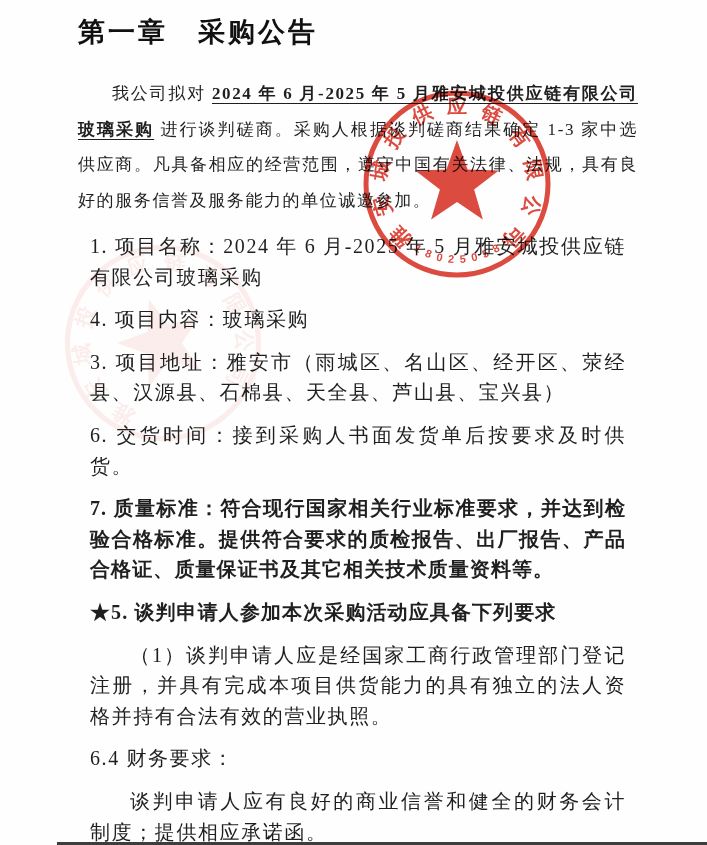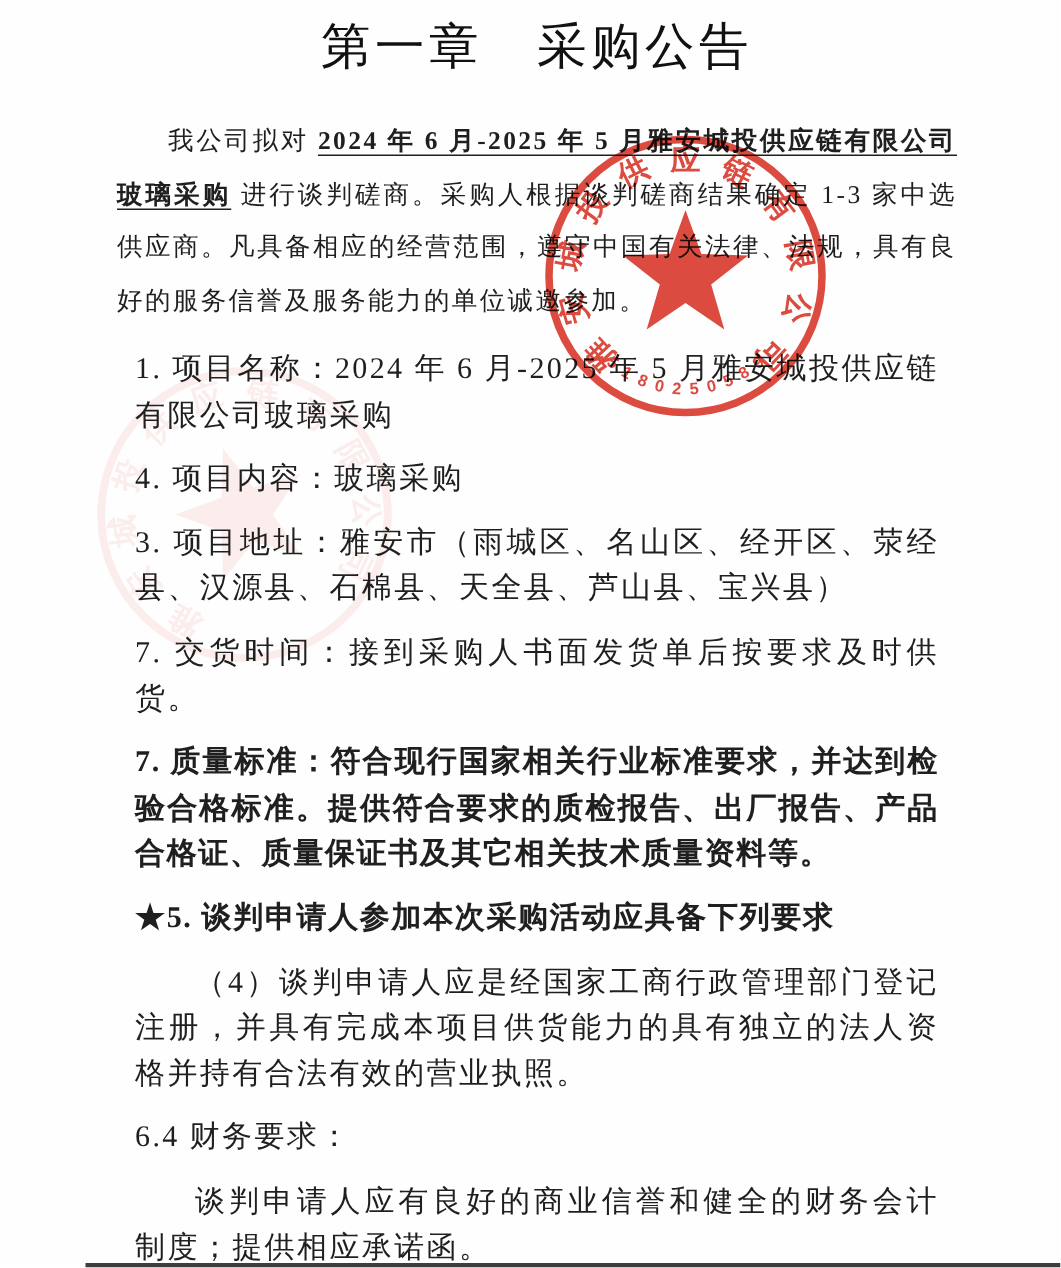--- a/index.html
+++ b/index.html
@@ -6,22 +6,22 @@
   body{
     width:707px;height:845px;overflow:hidden;position:relative;
     font-family:"Liberation Serif","DejaVu Serif",serif;
     color:#1f1f1f;
   }
   .page{
     position:relative;width:707px;height:845px;background:#fefefe;
     box-sizing:border-box;padding:12px 69px 0 78px;
   }
   h1.doc-title{
-    margin:0;padding:0;text-align:center;
-    font-size:33px;font-weight:400;letter-spacing:3px;color:#111;
+    margin:0;padding:0;
+    font-size:27px;font-weight:700;letter-spacing:3px;color:#111;
     line-height:40px;
   }
   p.intro{
     margin:24px 0 0 0;
     font-size:17px;line-height:35.5px;letter-spacing:1.6px;
     text-align:justify;text-indent:2em;
   }
   .bu{font-weight:700;text-decoration:underline;text-underline-offset:4px;}
   .list{margin-top:13px;}
   .list p.ln{
@@ -60,24 +60,24 @@
 
   <div class="content">
     <h1 class="doc-title">第一章　采购公告</h1>
 
     <p class="intro"><span>我公司拟对 </span><span class="bu">2024 年 6 月-2025 年 5 月雅安城投供应链有限公司玻璃采购</span><span> 进行谈判磋商。采购人根据谈判磋商结果确定 1-3 家中选供应商。凡具备相应的经营范围，遵守中国有关法律、法规，具有良好的服务信誉及服务能力的单位诚邀参加。</span></p>
 
     <div class="list">
       <p class="ln">1. 项目名称：2024 年 6 月-2025 年 5 月雅安城投供应链有限公司玻璃采购</p>
       <p class="ln">4. 项目内容：玻璃采购</p>
       <p class="ln">3. 项目地址：雅安市（雨城区、名山区、经开区、荥经县、汉源县、石棉县、天全县、芦山县、宝兴县）</p>
-      <p class="ln">7. 交货时间：接到采购人书面发货单后按要求及时供货。</p>
+      <p class="ln">6. 交货时间：接到采购人书面发货单后按要求及时供货。</p>
       <p class="ln bold">7. 质量标准：符合现行国家相关行业标准要求，并达到检验合格标准。提供符合要求的质检报告、出厂报告、产品合格证、质量保证书及其它相关技术质量资料等。</p>
       <p class="ln bold">★5. 谈判申请人参加本次采购活动应具备下列要求</p>
-      <p class="ln indent">（4）谈判申请人应是经国家工商行政管理部门登记注册，并具有完成本项目供货能力的具有独立的法人资格并持有合法有效的营业执照。</p>
+      <p class="ln indent">（1）谈判申请人应是经国家工商行政管理部门登记注册，并具有完成本项目供货能力的具有独立的法人资格并持有合法有效的营业执照。</p>
       <p class="ln">6.4 财务要求：</p>
       <p class="ln indent">谈判申请人应有良好的商业信誉和健全的财务会计制度；提供相应承诺函。</p>
     </div>
   </div>
 
   <svg class="seal" viewBox="-100 -100 200 200" xmlns="http://www.w3.org/2000/svg">
     <circle cx="0" cy="0" r="91" fill="none" stroke="#d9372b" stroke-width="5"></circle>
     <polygon fill="#d9372b" points="0,-44 10.6,-14.6 41.8,-13.6 17.1,5.6 25.9,35.6 0,18 -25.9,35.6 -17.1,5.6 -41.8,-13.6 -10.6,-14.6"></polygon>
     <g id="seal-company" font-size="20">
         <text text-anchor="middle" transform="translate(-51.9,48.4) rotate(-133.0)">雅</text>

